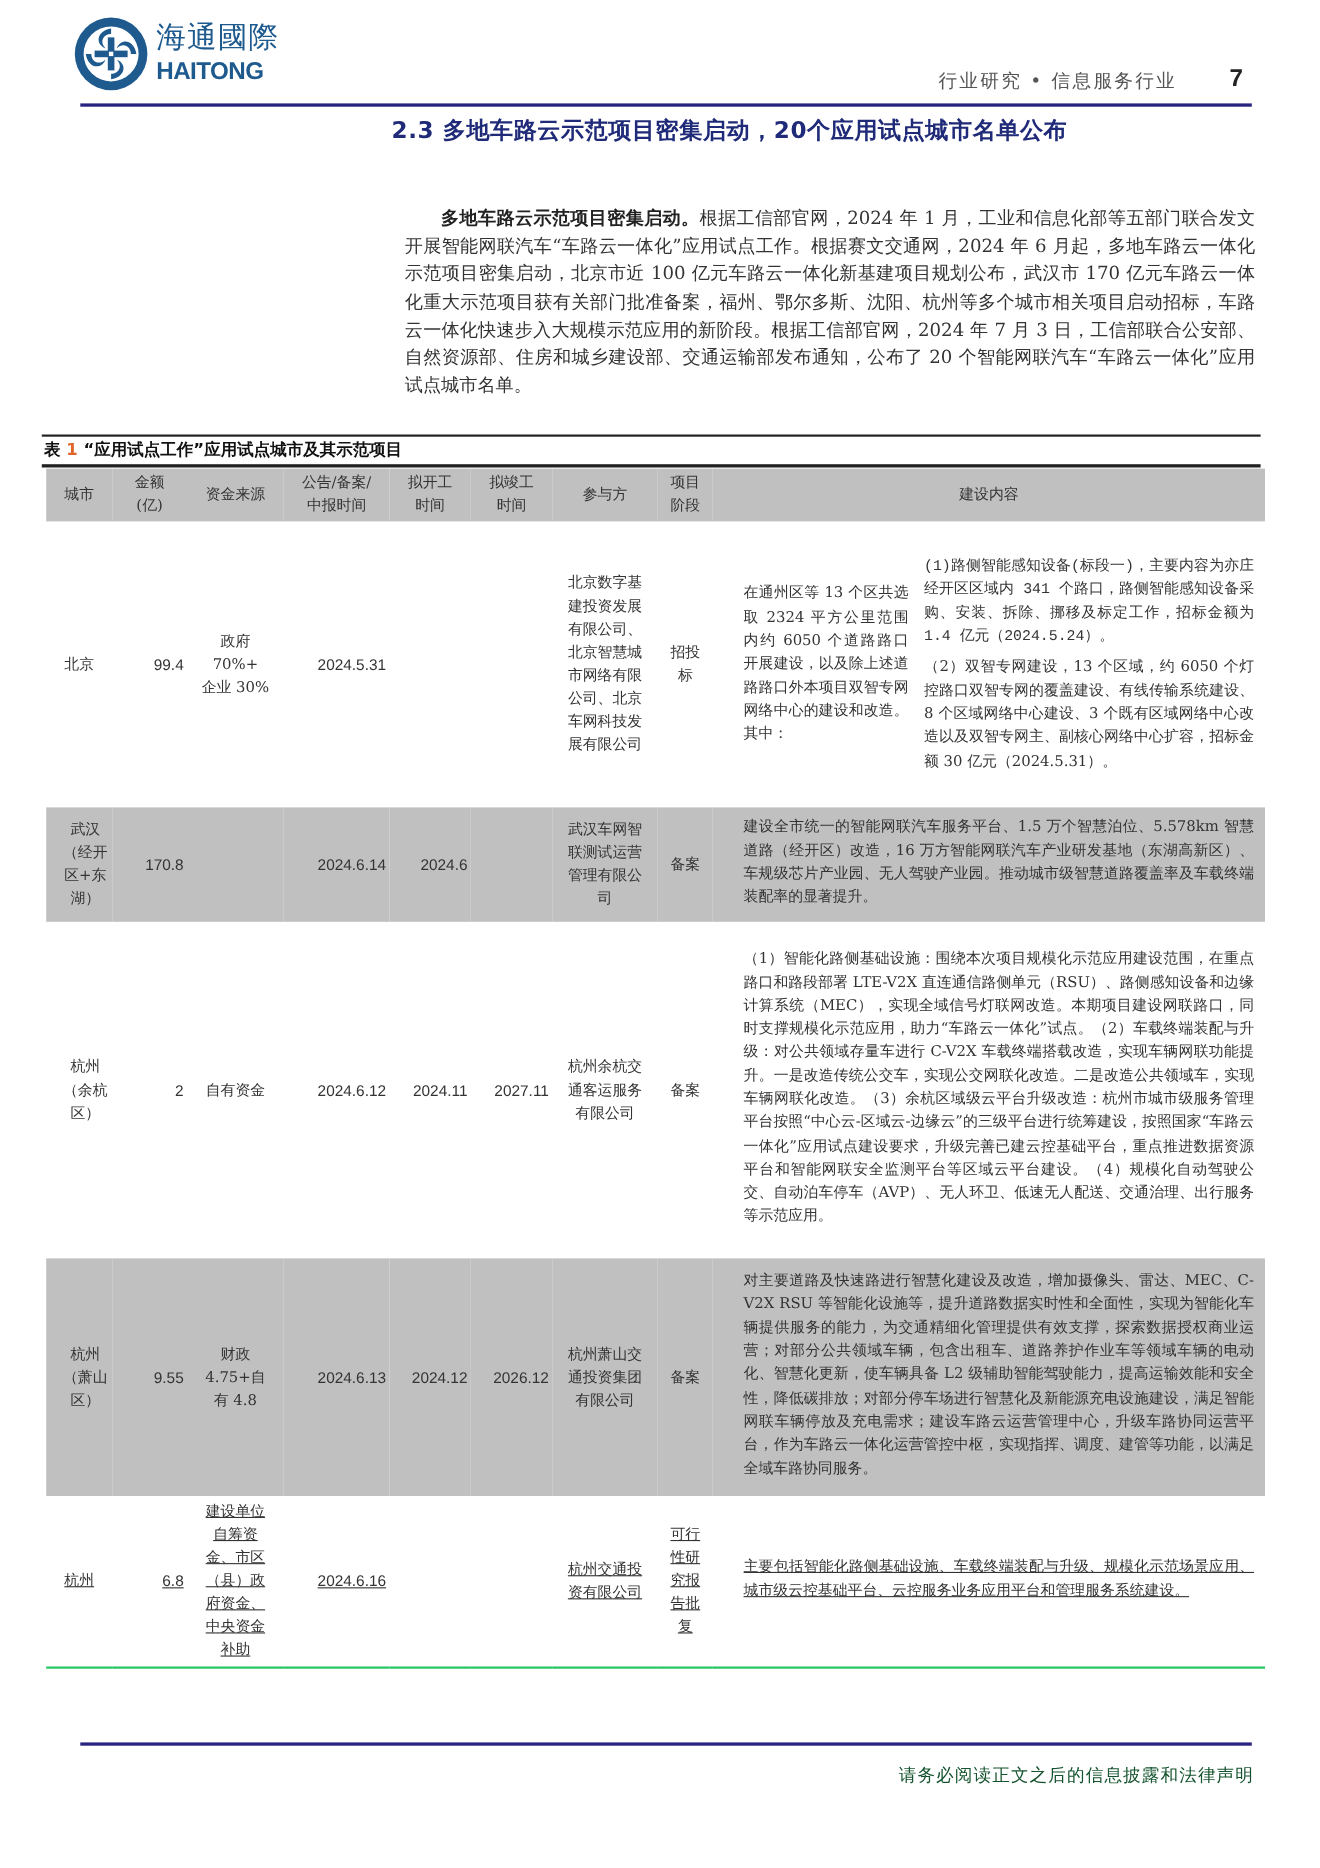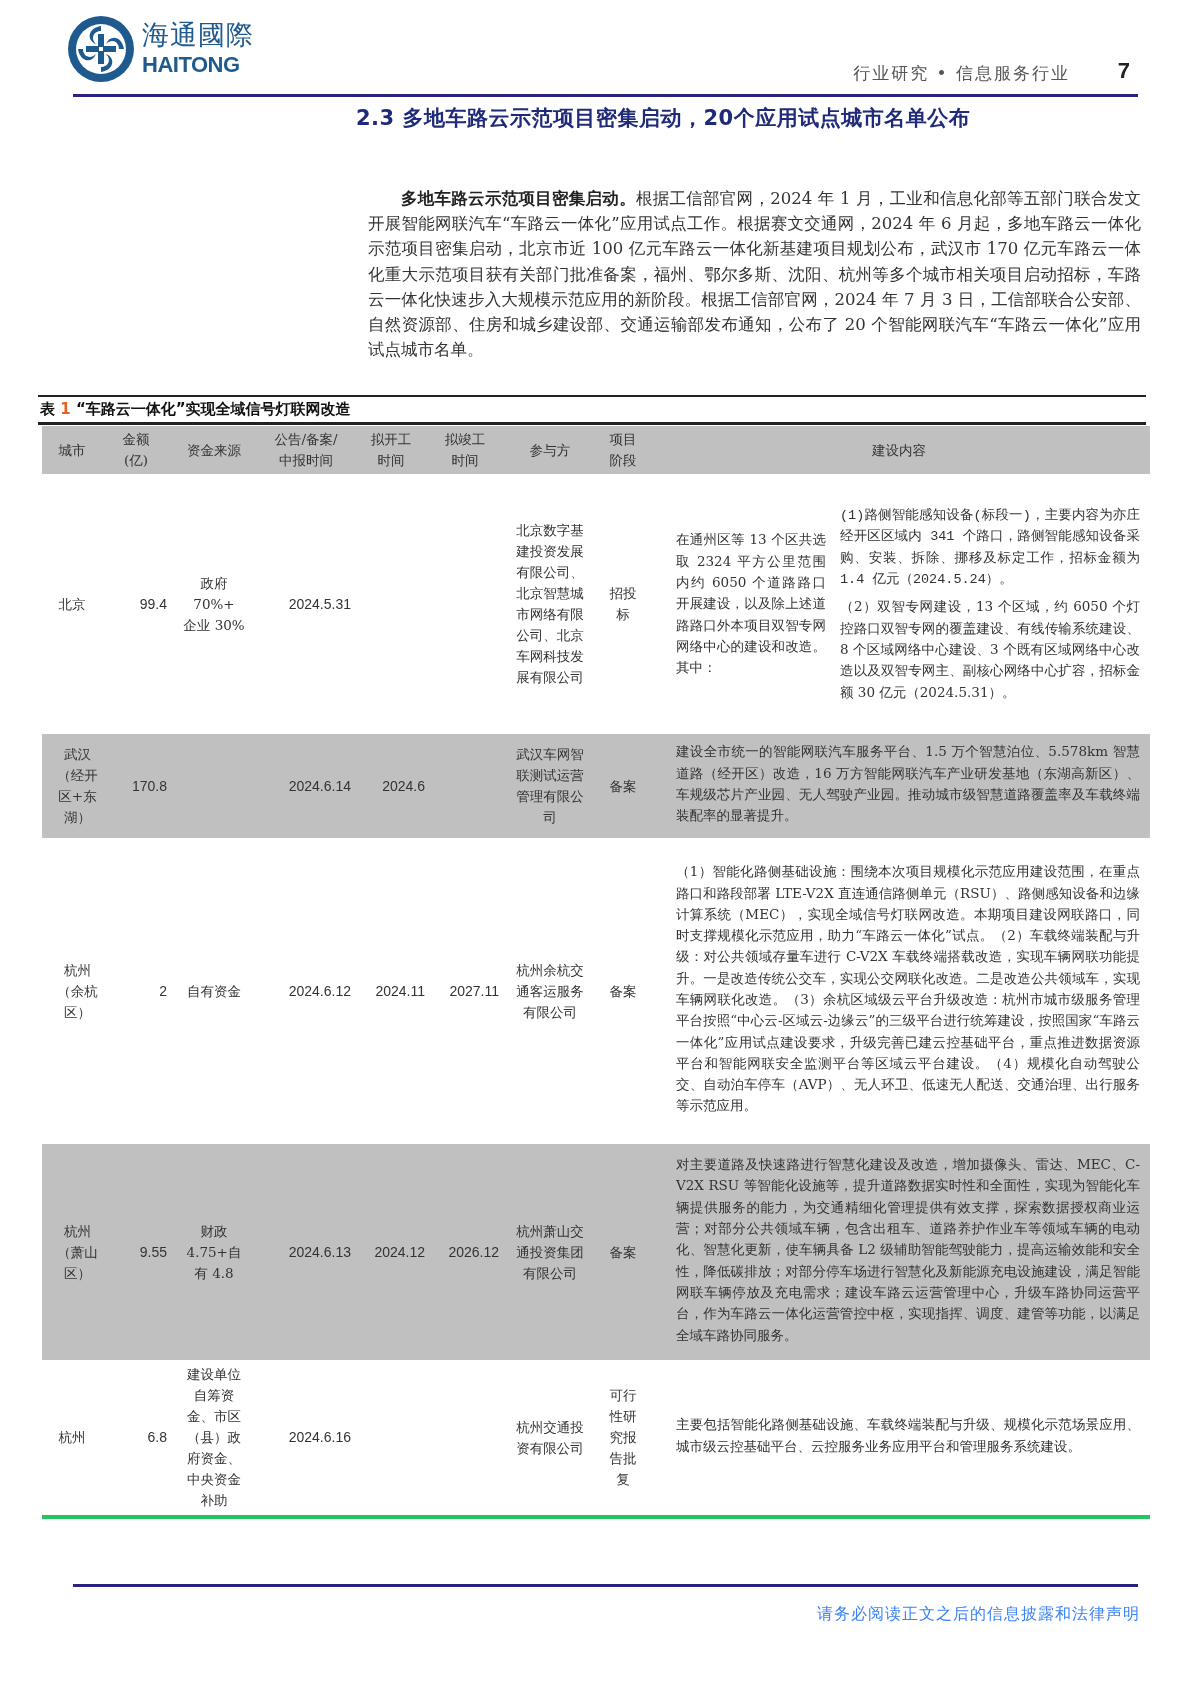--- a/index.html
+++ b/index.html
@@ -26,25 +26,25 @@
   .table-caption .num { color: #e0652a; }
   .table-top-rule { position: absolute; left: 38px; width: 1108px; top: 422px; height: 3px; background: #222; }
 
   table.data { position: absolute; left: 42px; top: 426px; width: 1108px; border-collapse: collapse; table-layout: fixed; font-size: 13.5px; color: #333; }
   table.data th { background: #c0c0c0; font-weight: normal; font-size: 13.5px; line-height: 21px; height: 48px; padding: 2px 2px; text-align: center; vertical-align: middle; color: #333; }
   table.data td { padding: 4px 3px; text-align: center; vertical-align: middle; line-height: 21px; }
   table.data td.num { font-family: "Liberation Sans", sans-serif; font-size: 14px; text-align: right; }
   table.data td.left { text-align: center; }
   table.data td.content { text-align: justify; padding: 0 10px 4px 28px; font-size: 13.5px; line-height: 21.3px; }
   table.data tr.shade td { background: #c0c0c0; }
-  table.data tr.last td { border-bottom: 4px solid #22c55e; }
+  table.data tr.last td { border-bottom: 2px solid #22c55e; text-decoration: underline; }
   .sub-para { margin-bottom: 6px; font-family: Liberation Mono, monospace; }
 
   .rule-bottom { position: absolute; left: 73px; width: 1065px; top: 1584px; height: 3px; background: #2a2380; }
-  .footer-note { position: absolute; right: 60px; top: 1604px; font-size: 16px; color: #3b82f6; letter-spacing: 1px; }
+  .footer-note { position: absolute; right: 60px; top: 1604px; font-size: 16px; color: #14532d; letter-spacing: 1px; }
 </style>
 </head>
 <body>
 
 <div class="logo">
   <svg class="logo-mark" viewBox="0 0 70 70">
     <circle cx="35" cy="35" r="33" fill="#1e5a8e"></circle>
     <circle cx="35" cy="35" r="25" fill="#ffffff"></circle>
     <path d="M35 12 C22 14 20 26 30 30 C24 24 28 17 35 17 Z" fill="#1e5a8e"></path>
     <path d="M58 35 C56 22 44 20 40 30 C46 24 53 28 53 35 Z" fill="#1e5a8e"></path>
@@ -64,21 +64,21 @@
 <div class="rule-top"></div>
 
 <h2 class="section-title">2.3 多地车路云示范项目密集启动，20个应用试点城市名单公布</h2>
 
 <p class="body-para"><b>多地车路云示范项目密集启动。</b><span>根据工信部官网，2024 年 1 月，工业和信息化部等五部门联合发文开展智能网联汽车“车路云一体化”应用试点工作。根据赛文交通网，2024 年 6 月起，多地车路云一体化示范项目密集启动，北京市近 100 亿元车路云一体化新基建项目规划公布，武汉市 170 亿元车路云一体化重大示范项目获有关部门批准备案，福州、鄂尔多斯、沈阳、杭州等多个城市相关项目启动招标，车路云一体化快速步入大规模示范应用的新阶段。根据工信部官网，2024 年 7 月 3 日，工信部联合公安部、自然资源部、住房和城乡建设部、交通运输部发布通知，公布了 20 个智能网联汽车“车路云一体化”应用试点城市名单。</span></p>
 
 <div class="table-caption-rule"></div>
 <div class="table-caption">
   <span>表</span>
   <span class="num">1</span>
-  <span>“车路云一体化”实现全域信号灯联网改造</span>
+  <span>“应用试点工作”应用试点城市及其示范项目</span>
 </div>
 <div class="table-top-rule"></div>
 
 <table class="data">
   <colgroup>
     <col style="width:60px">
       <col style="width:68px">
       <col style="width:88px">
       <col style="width:96px">
     <col style="width:74px">

